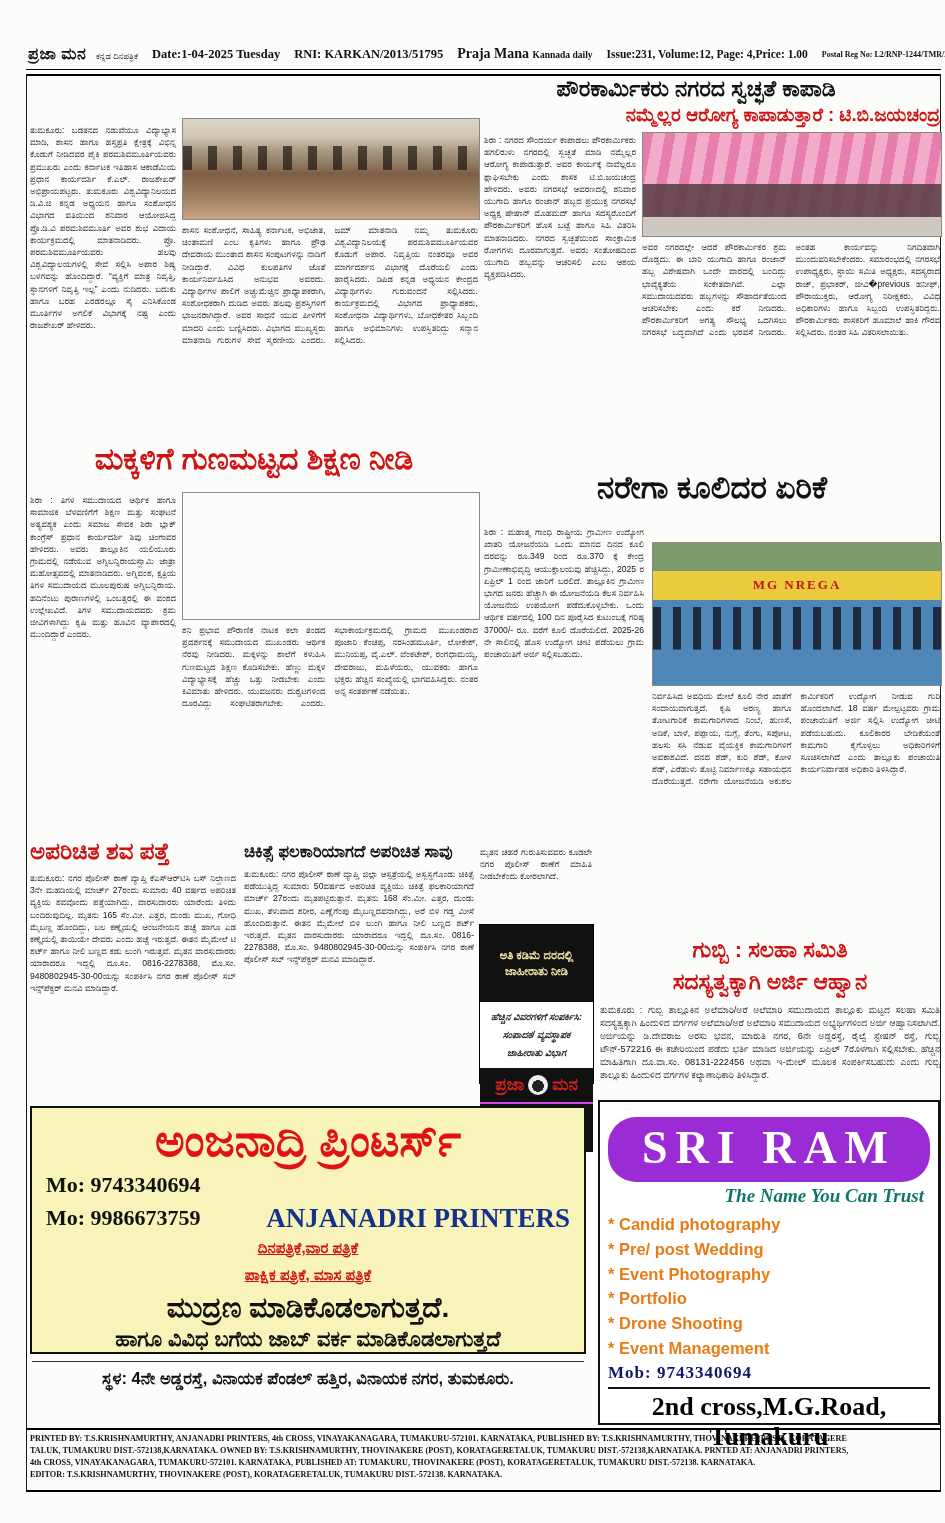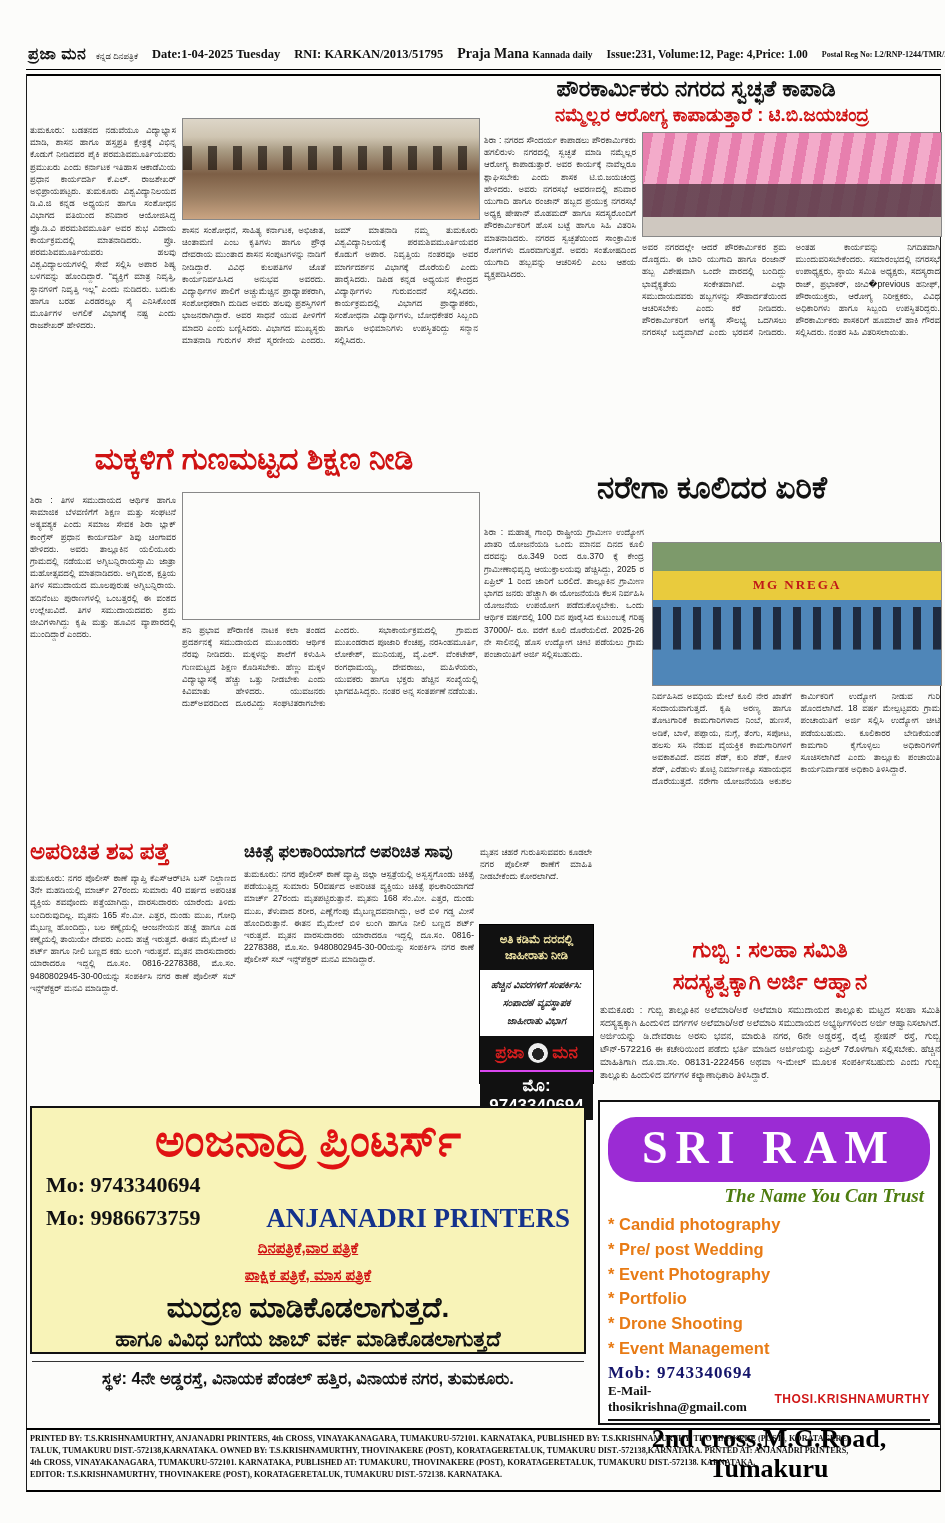--- a/index.html
+++ b/index.html
@@ -35,21 +35,21 @@
       repeating-linear-gradient(90deg, rgba(35,28,20,.65) 0 8px, rgba(35,28,20,0) 8px 22px) 0 66%/100% 26% no-repeat,
       linear-gradient(180deg,#5d7a48 0 28%,#8aa06a 28% 38%,#e7e2d2 38% 54%,#94causes 0 0) , linear-gradient(180deg,#5d7a48 0 28%,#8aa06a 28% 38%,#e7e2d2 38% 54%,#907a5e 54% 82%,#6a5a46 82% 100%);}
   .photo-d{background:
       repeating-linear-gradient(90deg, rgba(18,20,34,.8) 0 8px, rgba(18,20,34,0) 8px 20px) 0 64%/100% 30% no-repeat,
       linear-gradient(180deg,#7d9a6b 0 20%,#e9cb3d 20% 40%,#4f86b8 40% 100%);}
   .photo-label{position:absolute;left:50%;top:24%;transform:translateX(-50%);
       color:#c01818;background:rgba(233,203,61,.0);font-weight:bold;font-size:13px;letter-spacing:2px;
       font-family:"Liberation Serif",serif;}
   
   .sad{border:1.5px solid #000;background:#fff;}
-  .sad-head{background:#111;color:#f5e9a8;font-weight:bold;font-size:11.5px;text-align:center;padding:7px 2px;line-height:1.35;}
+  .sad-head{background:#111;color:#f5e9a8;font-weight:bold;font-size:11.5px;text-align:center;padding:23px 2px;line-height:1.35;}
   .sad-mid{font-style:italic;font-size:9.5px;text-align:center;padding:6px 2px;line-height:1.9;font-weight:bold;color:#222;}
   .sad-logo{background:#111;display:flex;align-items:center;justify-content:center;gap:4px;height:34px;}
   .sad-logo .t{color:#d81f1f;font-weight:bold;font-size:17px;}
   .sad-logo .c{width:20px;height:20px;border-radius:50%;background:#eee;
       background:radial-gradient(circle at 50% 55%, #222 0 38%, #eee 40%);}
   .sad-phone{background:#111;color:#fff;font-weight:bold;font-size:17px;text-align:center;padding:4px 0;border-top:2px solid #d946ef;}
   
   .anj{border:2px solid #111;background:#f8f3b8;}
   .anj-title{color:#e01212;font-weight:bold;font-size:45px;text-align:center;line-height:1.1;padding-top:8px;}
   .anj-row{display:flex;justify-content:space-between;align-items:flex-end;padding:2px 14px 0 14px;}
@@ -57,21 +57,21 @@
   .anj-en{font-family:"Liberation Serif",serif;font-weight:bold;font-size:27px;color:#14328c;}
   .anj-red{color:#d01212;font-weight:bold;font-size:15px;text-align:center;text-decoration:underline;line-height:1.8;}
   .anj-big{color:#111;font-weight:bold;font-size:28px;text-align:center;margin-top:4px;}
   .anj-med{color:#111;font-weight:bold;font-size:21px;text-align:center;margin-top:2px;}
   .anj-loc{border-top:1.5px solid #333;margin-top:10px;padding:7px 4px 0 4px;
       font-weight:bold;font-size:16.5px;text-align:center;color:#111;}
   
   .sri{border:2px solid #111;background:#fff;padding:15px 8px;box-sizing:border-box;}
   .sri-banner{background:#9b2bd4;border-radius:28px;color:#fff;text-align:center;
       font-family:"Liberation Serif",serif;font-weight:bold;font-size:46px;letter-spacing:8px;padding:4px 0 8px 0;}
-  .sri-tag{font-family:"Liberation Serif",serif;font-style:italic;font-weight:bold;color:#4d7c0f;
+  .sri-tag{font-family:"Liberation Serif",serif;font-style:italic;font-weight:bold;color:#0f766e;
       font-size:19px;text-align:right;padding:3px 6px 5px 0;}
   .sri-pill{background:#7a6fd8;border:2px solid #4a3fb0;border-radius:16px;color:#fff;font-weight:bold;
       font-size:12.5px;text-align:center;padding:5px 6px;line-height:1.3;width:128px;}
   .sri-svc{color:#e87b15;font-weight:bold;font-size:16.5px;line-height:1.5;white-space:nowrap;}
   .sri-mob{font-family:"Liberation Serif",serif;font-weight:bold;color:#14146a;font-size:17px;letter-spacing:1px;}
   .sri-mail{font-family:"Liberation Serif",serif;font-weight:bold;color:#111;font-size:13px;}
   .sri-name{color:#d01818;font-weight:bold;font-size:12px;letter-spacing:.5px;}
   .sri-addr{border-top:2px solid #111;margin-top:4px;padding-top:3px;text-align:center;
       font-family:"Liberation Serif",serif;font-weight:bold;font-size:26px;color:#000;}
   .cam{position:relative;width:150px;height:100px;}
@@ -110,36 +110,36 @@
   <div class="abs" style="left:30px;top:118px;width:448px;height:316px;">
     <div class="bodytxt abs" style="left:0;top:6px;width:146px;height:310px;">ತುಮಕೂರು: ಬಡತನದ ನಡುವೆಯೂ ವಿದ್ಯಾಭ್ಯಾಸ ಮಾಡಿ, ಶಾಸನ ಹಾಗೂ ಹಸ್ತಪ್ರತಿ ಕ್ಷೇತ್ರಕ್ಕೆ ವಿಭಿನ್ನ ಕೊಡುಗೆ ನೀಡಿದವರ ಪೈಕಿ ಪರಮಶಿವಮೂರ್ತಿಯವರು ಪ್ರಮುಖರು ಎಂದು ಕರ್ನಾಟಕ ಇತಿಹಾಸ ಆಕಾಡೆಮಿಯ ಪ್ರಧಾನ ಕಾರ್ಯದರ್ಶಿ ಕೆ.ಎಲ್. ರಾಜಶೇಖರ್ ಅಭಿಪ್ರಾಯಪಟ್ಟರು. ತುಮಕೂರು ವಿಶ್ವವಿದ್ಯಾನಿಲಯದ ಡಿ.ವಿ.ಜಿ ಕನ್ನಡ ಅಧ್ಯಯನ ಹಾಗೂ ಸಂಶೋಧನ ವಿಭಾಗದ ವತಿಯಿಂದ ಶನಿವಾರ ಆಯೋಜಿಸಿದ್ದ ಪ್ರೊ.ಡಿ.ವಿ ಪರಮಶಿವಮೂರ್ತಿ ಅವರ ಶುಭ ವಿದಾಯ ಕಾರ್ಯಕ್ರಮದಲ್ಲಿ ಮಾತನಾಡಿದರು. ಪ್ರೊ. ಪರಮಶಿವಮೂರ್ತಿಯವರು ಹಲವು ವಿಶ್ವವಿದ್ಯಾಲಯಗಳಲ್ಲಿ ಸೇವೆ ಸಲ್ಲಿಸಿ ಅಪಾರ ಶಿಷ್ಯ ಬಳಗವನ್ನು ಹೊಂದಿದ್ದಾರೆ. “ವ್ಯಕ್ತಿಗೆ ಮಾತ್ರ ನಿವೃತ್ತಿ, ಸ್ಥಾನಗಳಿಗೆ ನಿವೃತ್ತಿ ಇಲ್ಲ” ಎಂದು ನುಡಿದರು. ಬದುಕು ಹಾಗೂ ಬರಹ ಎರಡರಲ್ಲೂ ಸೈ ಎನಿಸಿಕೊಂಡ ಮೂರ್ತಿಗಳ ಅಗಲಿಕೆ ವಿಭಾಗಕ್ಕೆ ನಷ್ಟ ಎಂದು ರಾಜಶೇಖರ್ ಹೇಳಿದರು.</div>
     <div class="abs photo photo-a" style="left:152px;top:0;width:296px;height:100px;"></div>
     <div class="abs bodytxt cols2" style="left:152px;top:106px;width:296px;height:210px;">
       <span>ಶಾಸನ ಸಂಶೋಧನೆ, ಸಾಹಿತ್ಯ ಕರ್ನಾಟಕ, ಅಭಿಜಾತ, ಚಿಂತಾಮಣಿ ಎಂಬ ಕೃತಿಗಳು ಹಾಗೂ ಪ್ರೌಢ ದೇವರಾಯ ಮುಂತಾದ ಶಾಸನ ಸಂಪುಟಗಳನ್ನು ನಾಡಿಗೆ ನೀಡಿದ್ದಾರೆ. ವಿವಿಧ ಕುಲಪತಿಗಳ ಜೊತೆ ಕಾರ್ಯನಿರ್ವಹಿಸಿದ ಅನುಭವ ಅವರದು. ವಿದ್ಯಾರ್ಥಿಗಳ ಪಾಲಿಗೆ ಅಚ್ಚುಮೆಚ್ಚಿನ ಪ್ರಾಧ್ಯಾಪಕರಾಗಿ, ಸಂಶೋಧಕರಾಗಿ ದುಡಿದ ಅವರು ಹಲವು ಪ್ರಶಸ್ತಿಗಳಿಗೆ ಭಾಜನರಾಗಿದ್ದಾರೆ. ಅವರ ಸಾಧನೆ ಯುವ ಪೀಳಿಗೆಗೆ ಮಾದರಿ ಎಂದು ಬಣ್ಣಿಸಿದರು. ವಿಭಾಗದ ಮುಖ್ಯಸ್ಥರು ಮಾತನಾಡಿ ಗುರುಗಳ ಸೇವೆ ಸ್ಮರಣೀಯ ಎಂದರು.</span>
       <span>ಜಮ್ ಮಾತನಾಡಿ ನಮ್ಮ ತುಮಕೂರು ವಿಶ್ವವಿದ್ಯಾನಿಲಯಕ್ಕೆ ಪರಮಶಿವಮೂರ್ತಿಯವರ ಕೊಡುಗೆ ಅಪಾರ. ನಿವೃತ್ತಿಯ ನಂತರವೂ ಅವರ ಮಾರ್ಗದರ್ಶನ ವಿಭಾಗಕ್ಕೆ ದೊರೆಯಲಿ ಎಂದು ಹಾರೈಸಿದರು. ಡಿಪಿಡ ಕನ್ನಡ ಅಧ್ಯಯನ ಕೇಂದ್ರದ ವಿದ್ಯಾರ್ಥಿಗಳು ಗುರುವಂದನೆ ಸಲ್ಲಿಸಿದರು. ಕಾರ್ಯಕ್ರಮದಲ್ಲಿ ವಿಭಾಗದ ಪ್ರಾಧ್ಯಾಪಕರು, ಸಂಶೋಧನಾ ವಿದ್ಯಾರ್ಥಿಗಳು, ಬೋಧಕೇತರ ಸಿಬ್ಬಂದಿ ಹಾಗೂ ಅಭಿಮಾನಿಗಳು ಉಪಸ್ಥಿತರಿದ್ದು ಸನ್ಮಾನ ಸಲ್ಲಿಸಿದರು.</span>
     </div>
   </div>
 
   <div class="abs hl-black center" style="left:468px;top:76px;width:456px;font-size:22px;">ಪೌರಕಾರ್ಮಿಕರು ನಗರದ ಸ್ವಚ್ಛತೆ ಕಾಪಾಡಿ</div>
-  <div class="abs hl-red center" style="left:484px;top:104px;width:456px;font-size:18.5px;">ನಮ್ಮೆಲ್ಲರ ಆರೋಗ್ಯ ಕಾಪಾಡುತ್ತಾರೆ : ಟಿ.ಬಿ.ಜಯಚಂದ್ರ</div>
+  <div class="abs hl-red center" style="left:484px;top:104px;width:456px;font-size:18.5px;text-align:right;">ನಮ್ಮೆಲ್ಲರ ಆರೋಗ್ಯ ಕಾಪಾಡುತ್ತಾರೆ : ಟಿ.ಬಿ.ಜಯಚಂದ್ರ</div>
   <div class="abs" style="left:484px;top:132px;width:456px;height:328px;">
     <div class="bodytxt abs" style="left:0;top:2px;width:152px;height:324px;">ಶಿರಾ : ನಗರದ ಸೌಂದರ್ಯ ಕಾಪಾಡಲು ಪೌರಕಾರ್ಮಿಕರು ಹಗಲಿರುಳು ನಗರದಲ್ಲಿ ಸ್ವಚ್ಛತೆ ಮಾಡಿ ನಮ್ಮೆಲ್ಲರ ಆರೋಗ್ಯ ಕಾಪಾಡುತ್ತಾರೆ. ಅವರ ಕಾರ್ಯಕ್ಕೆ ನಾವೆಲ್ಲರೂ ಶ್ಲಾಘಿಸಬೇಕು ಎಂದು ಶಾಸಕ ಟಿ.ಬಿ.ಜಯಚಂದ್ರ ಹೇಳಿದರು. ಅವರು ನಗರಸಭೆ ಆವರಣದಲ್ಲಿ ಶನಿವಾರ ಯುಗಾದಿ ಹಾಗೂ ರಂಜಾನ್ ಹಬ್ಬದ ಪ್ರಯುಕ್ತ ನಗರಸಭೆ ಅಧ್ಯಕ್ಷ ಷೇಷಾನ್ ಮೊಹಮದ್ ಹಾಗೂ ಸದಸ್ಯರೊಂದಿಗೆ ಪೌರಕಾರ್ಮಿಕರಿಗೆ ಹೊಸ ಬಟ್ಟೆ ಹಾಗೂ ಸಿಹಿ ವಿತರಿಸಿ ಮಾತನಾಡಿದರು. ನಗರದ ಸ್ವಚ್ಛತೆಯಿಂದ ಸಾಂಕ್ರಾಮಿಕ ರೋಗಗಳು ದೂರವಾಗುತ್ತವೆ. ಅವರು ಸಂತೋಷದಿಂದ ಯುಗಾದಿ ಹಬ್ಬವನ್ನು ಆಚರಿಸಲಿ ಎಂಬ ಆಶಯ ವ್ಯಕ್ತಪಡಿಸಿದರು.</div>
     <div class="abs photo photo-b" style="left:158px;top:0;width:298px;height:103px;"></div>
     <div class="abs bodytxt cols2" style="left:158px;top:109px;width:298px;height:215px;">
       <span>ಅವರ ನಗರದಲ್ಲೇ ಆದರೆ ಪೌರಕಾರ್ಮಿಕರ ಶ್ರಮ ದೊಡ್ಡದು. ಈ ಬಾರಿ ಯುಗಾದಿ ಹಾಗೂ ರಂಜಾನ್ ಹಬ್ಬ ವಿಶೇಷವಾಗಿ ಒಂದೇ ವಾರದಲ್ಲಿ ಬಂದಿದ್ದು ಭಾವೈಕ್ಯತೆಯ ಸಂಕೇತವಾಗಿವೆ. ಎಲ್ಲಾ ಸಮುದಾಯದವರು ಹಬ್ಬಗಳನ್ನು ಸೌಹಾರ್ದತೆಯಿಂದ ಆಚರಿಸಬೇಕು ಎಂದು ಕರೆ ನೀಡಿದರು. ಪೌರಕಾರ್ಮಿಕರಿಗೆ ಅಗತ್ಯ ಸೌಲಭ್ಯ ಒದಗಿಸಲು ನಗರಸಭೆ ಬದ್ಧವಾಗಿದೆ ಎಂದು ಭರವಸೆ ನೀಡಿದರು. ಅಂತಹ ಕಾರ್ಯವನ್ನು ನಿಗದಿತವಾಗಿ ಮುಂದುವರಿಸಬೇಕೆಂದರು.</span>
       <span>ಸಮಾರಂಭದಲ್ಲಿ ನಗರಸಭೆ ಉಪಾಧ್ಯಕ್ಷರು, ಸ್ಥಾಯಿ ಸಮಿತಿ ಅಧ್ಯಕ್ಷರು, ಸದಸ್ಯರಾದ ರಾಜ್, ಪ್ರಭಾಕರ್, ಜೀವಿ�previous ಹನೀಫ್, ಪೌರಾಯುಕ್ತರು, ಆರೋಗ್ಯ ನಿರೀಕ್ಷಕರು, ವಿವಿಧ ಅಧಿಕಾರಿಗಳು ಹಾಗೂ ಸಿಬ್ಬಂದಿ ಉಪಸ್ಥಿತರಿದ್ದರು. ಪೌರಕಾರ್ಮಿಕರು ಶಾಸಕರಿಗೆ ಹೂಮಾಲೆ ಹಾಕಿ ಗೌರವ ಸಲ್ಲಿಸಿದರು. ನಂತರ ಸಿಹಿ ವಿತರಿಸಲಾಯಿತು.</span>
     </div>
   </div>
 
   <div class="abs hl-red center" style="left:30px;top:442px;width:448px;font-size:30px;">ಮಕ್ಕಳಿಗೆ ಗುಣಮಟ್ಟದ ಶಿಕ್ಷಣ ನೀಡಿ</div>
   <div class="abs" style="left:30px;top:490px;width:448px;height:342px;">
     <div class="bodytxt abs" style="left:0;top:4px;width:146px;height:336px;">ಶಿರಾ : ತಿಗಳ ಸಮುದಾಯದ ಆರ್ಥಿಕ ಹಾಗೂ ಸಾಮಾಜಿಕ ಬೆಳವಣಿಗೆಗೆ ಶಿಕ್ಷಣ ಮತ್ತು ಸಂಘಟನೆ ಅತ್ಯವಶ್ಯಕ ಎಂದು ಸಮಾಜ ಸೇವಕ ಶಿರಾ ಬ್ಲಾಕ್ ಕಾಂಗ್ರೆಸ್ ಪ್ರಧಾನ ಕಾರ್ಯದರ್ಶಿ ಶಿವು ಚಿಂಗಾವರ ಹೇಳಿದರು. ಅವರು ತಾಲ್ಲೂಕಿನ ಯಲಿಯೂರು ಗ್ರಾಮದಲ್ಲಿ ನಡೆಯುವ ಅಗ್ನಿಬನ್ನಿರಾಯಸ್ವಾಮಿ ಜಾತ್ರಾ ಮಹೋತ್ಸವದಲ್ಲಿ ಮಾತನಾಡಿದರು. ಅಗ್ನಿವಂಶ, ಕ್ಷತ್ರಿಯ ತಿಗಳ ಸಮುದಾಯದ ಮೂಲಪುರುಷ ಅಗ್ನಿಬನ್ನಿರಾಯ. ಹದಿನೆಂಟು ಪುರಾಣಗಳಲ್ಲಿ ಒಂಬತ್ತರಲ್ಲಿ ಈ ವಂಶದ ಉಲ್ಲೇಖವಿದೆ. ತಿಗಳ ಸಮುದಾಯದವರು ಶ್ರಮ ಜೀವಿಗಳಾಗಿದ್ದು ಕೃಷಿ ಮತ್ತು ಹೂವಿನ ವ್ಯಾಪಾರದಲ್ಲಿ ಮುಂದಿದ್ದಾರೆ ಎಂದರು.</div>
     <div class="abs photo photo-c" style="left:152px;top:2px;width:296px;height:126px;"></div>
     <div class="abs bodytxt cols2" style="left:152px;top:134px;width:296px;height:205px;">
-      <span>ಶನಿ ಪ್ರಭಾವ ಪೌರಾಣಿಕ ನಾಟಕ ಕಲಾ ತಂಡದ ಪ್ರದರ್ಶನಕ್ಕೆ ಸಮುದಾಯದ ಮುಖಂಡರು ಆರ್ಥಿಕ ನೆರವು ನೀಡಿದರು. ಮಕ್ಕಳನ್ನು ಶಾಲೆಗೆ ಕಳುಹಿಸಿ ಗುಣಮಟ್ಟದ ಶಿಕ್ಷಣ ಕೊಡಿಸಬೇಕು. ಹೆಣ್ಣು ಮಕ್ಕಳ ವಿದ್ಯಾಭ್ಯಾಸಕ್ಕೆ ಹೆಚ್ಚು ಒತ್ತು ನೀಡಬೇಕು ಎಂದು ಕಿವಿಮಾತು ಹೇಳಿದರು. ಯುವಜನರು ದುಶ್ಅವರದಿಂದ ದೂರವಿದ್ದು ಸಂಘಟಿತರಾಗಬೇಕು ಎಂದರು.</span>
+      <span>ಶನಿ ಪ್ರಭಾವ ಪೌರಾಣಿಕ ನಾಟಕ ಕಲಾ ತಂಡದ ಪ್ರದರ್ಶನಕ್ಕೆ ಸಮುದಾಯದ ಮುಖಂಡರು ಆರ್ಥಿಕ ನೆರವು ನೀಡಿದರು. ಮಕ್ಕಳನ್ನು ಶಾಲೆಗೆ ಕಳುಹಿಸಿ ಗುಣಮಟ್ಟದ ಶಿಕ್ಷಣ ಕೊಡಿಸಬೇಕು. ಹೆಣ್ಣು ಮಕ್ಕಳ ವಿದ್ಯಾಭ್ಯಾಸಕ್ಕೆ ಹೆಚ್ಚು ಒತ್ತು ನೀಡಬೇಕು ಎಂದು ಕಿವಿಮಾತು ಹೇಳಿದರು. ಯುವಜನರು ದುಶ್ಚಟಗಳಿಂದ ದೂರವಿದ್ದು ಸಂಘಟಿತರಾಗಬೇಕು ಎಂದರು.</span>
       <span>ಸಭಾಕಾರ್ಯಕ್ರಮದಲ್ಲಿ ಗ್ರಾಮದ ಮುಖಂಡರಾದ ಪೂಜಾರಿ ಕೆಂಚಪ್ಪ, ನರಸಿಂಹಮೂರ್ತಿ, ಲೋಕೇಶ್, ಮುನಿಯಪ್ಪ, ವೈ.ಎಲ್. ವೆಂಕಟೇಶ್, ರಂಗಧಾಮಯ್ಯ, ದೇವರಾಜು, ಮಹಿಳೆಯರು, ಯುವಕರು ಹಾಗೂ ಭಕ್ತರು ಹೆಚ್ಚಿನ ಸಂಖ್ಯೆಯಲ್ಲಿ ಭಾಗವಹಿಸಿದ್ದರು. ನಂತರ ಅನ್ನ ಸಂತರ್ಪಣೆ ನಡೆಯಿತು.</span>
     </div>
   </div>
 
   <div class="abs hl-black center" style="left:484px;top:470px;width:456px;font-size:31px;">ನರೇಗಾ ಕೂಲಿದರ ಏರಿಕೆ</div>
   <div class="abs" style="left:484px;top:524px;width:456px;height:406px;">
     <div class="bodytxt abs" style="left:0;top:2px;width:160px;height:402px;">ಶಿರಾ : ಮಹಾತ್ಮ ಗಾಂಧಿ ರಾಷ್ಟ್ರೀಯ ಗ್ರಾಮೀಣ ಉದ್ಯೋಗ ಖಾತರಿ ಯೋಜನೆಯಡಿ ಒಂದು ಮಾನವ ದಿನದ ಕೂಲಿ ದರವನ್ನು ರೂ.349 ರಿಂದ ರೂ.370 ಕ್ಕೆ ಕೇಂದ್ರ ಗ್ರಾಮೀಣಾಭಿವೃದ್ಧಿ ಆಯುಕ್ತಾಲಯವು ಹೆಚ್ಚಿಸಿದ್ದು, 2025 ರ ಏಪ್ರಿಲ್ 1 ರಿಂದ ಜಾರಿಗೆ ಬರಲಿದೆ. ತಾಲ್ಲೂಕಿನ ಗ್ರಾಮೀಣ ಭಾಗದ ಜನರು ಹೆಚ್ಚಾಗಿ ಈ ಯೋಜನೆಯಡಿ ಕೆಲಸ ನಿರ್ವಹಿಸಿ ಯೋಜನೆಯ ಉಪಯೋಗ ಪಡೆದುಕೊಳ್ಳಬೇಕು. ಒಂದು ಆರ್ಥಿಕ ವರ್ಷದಲ್ಲಿ 100 ದಿನ ಪೂರೈಸಿದ ಕುಟುಂಬಕ್ಕೆ ಗರಿಷ್ಠ 37000/- ರೂ. ವರೆಗೆ ಕೂಲಿ ದೊರೆಯಲಿದೆ. 2025-26 ನೇ ಸಾಲಿನಲ್ಲಿ ಹೊಸ ಉದ್ಯೋಗ ಚೀಟಿ ಪಡೆಯಲು ಗ್ರಾಮ ಪಂಚಾಯಿತಿಗೆ ಅರ್ಜಿ ಸಲ್ಲಿಸಬಹುದು.</div>
     <div class="abs photo photo-d" style="left:168px;top:18px;width:288px;height:142px;text-align:right;">
       <span class="photo-label">MG NREGA</span>
     </div>
@@ -205,24 +205,20 @@
         <div>* Pre/ post Wedding</div>
         <div>* Event Photography</div>
         <div>* Portfolio</div>
         <div>* Drone Shooting</div>
         <div>* Event Management</div>
       </div>
     </div>
     <div style="margin-top:2px;">
       <span class="sri-mob">Mob: 9743340694</span>
     </div>
-    <div style="display:flex;justify-content:space-between;align-items:center;">
-      <span class="sri-mail">E-Mail-thosikrishna@gmail.com</span>
-      <span class="sri-name">THOSI.KRISHNAMURTHY</span>
-    </div>
     <div class="sri-addr">2nd cross,M.G.Road, Tumakuru</div>
   </div>
 
   <div class="abs foot-rule"></div>
   <div class="abs footer">
     <div>PRINTED BY: T.S.KRISHNAMURTHY, ANJANADRI PRINTERS, 4th CROSS, VINAYAKANAGARA, TUMAKURU-572101. KARNATAKA, PUBLISHED BY: T.S.KRISHNAMURTHY, THOVINAKERE (POST), KORATAGERE</div>
     <div>TALUK, TUMAKURU DIST.-572138,KARNATAKA. OWNED BY: T.S.KRISHNAMURTHY, THOVINAKERE (POST), KORATAGERETALUK, TUMAKURU DIST.-572138,KARNATAKA. PRNTED AT: ANJANADRI PRINTERS,</div>
     <div>4th CROSS, VINAYAKANAGARA, TUMAKURU-572101. KARNATAKA, PUBLISHED AT: TUMAKURU, THOVINAKERE (POST), KORATAGERETALUK, TUMAKURU DIST.-572138. KARNATAKA.</div>
     <div>EDITOR: T.S.KRISHNAMURTHY, THOVINAKERE (POST), KORATAGERETALUK, TUMAKURU DIST.-572138. KARNATAKA.</div>
   </div>

